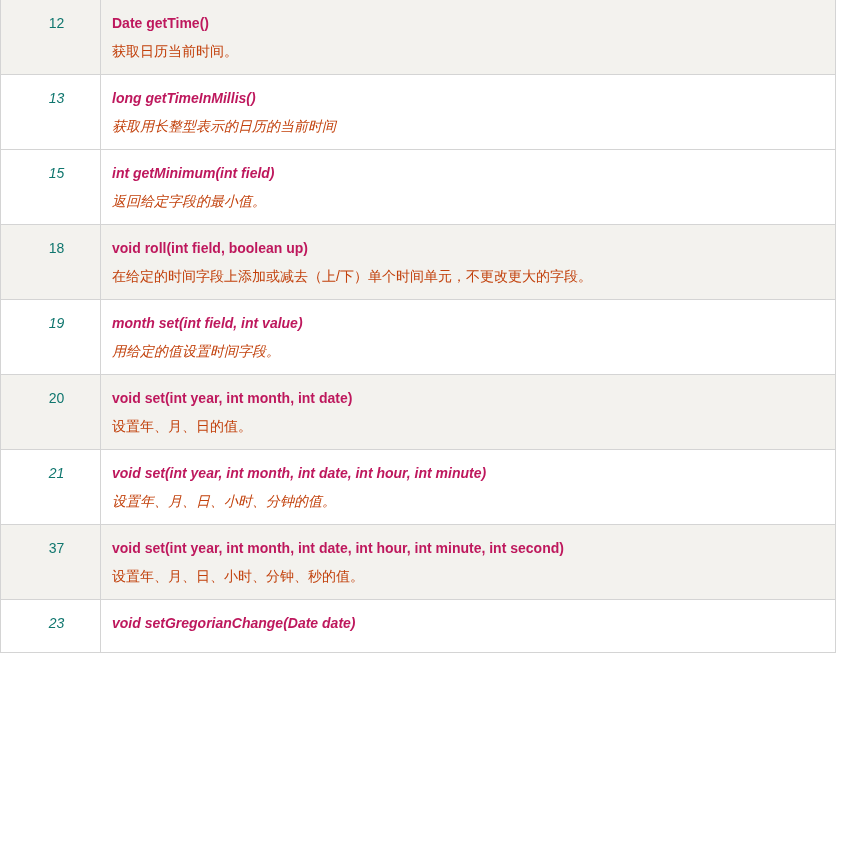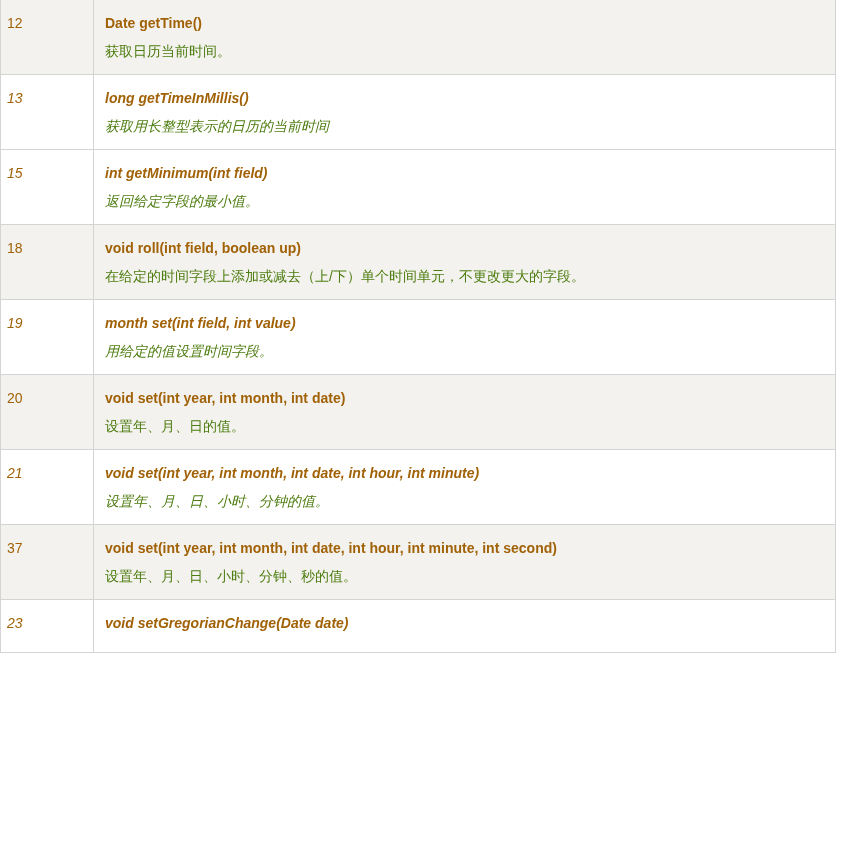--- a/index.html
+++ b/index.html
@@ -30,36 +30,37 @@
     padding-top: 12px;
     padding-bottom: 12px;
   }
   table.api-table td:last-child {
     border-right: 1px solid #d4d4d4;
   }
   tr.row-even td { background: #f3f2ee; }
   tr.row-odd  td { background: #ffffff; font-style: italic; }
   td.num-cell {
     width: 85px;
-    padding-left: 6px;
-    color: #a16207;
+    padding-left: 13px;
+    color: #0f766e;
     line-height: 22px;
+    text-align: center;
   }
   td.desc-cell {
     padding-left: 11px;
     padding-right: 14px;
   }
   .sig {
     font-weight: bold;
-    color: #a16207;
+    color: #be185d;
     line-height: 22px;
     margin: 0 0 6px 0;
   }
   .zh {
-    color: #4d7c0f;
+    color: #c2410c;
     line-height: 22px;
     margin: 0;
   }
 </style>
 </head>
 <body>
 
 <div class="page">
   <table class="api-table">
     <tbody id="table-body">

